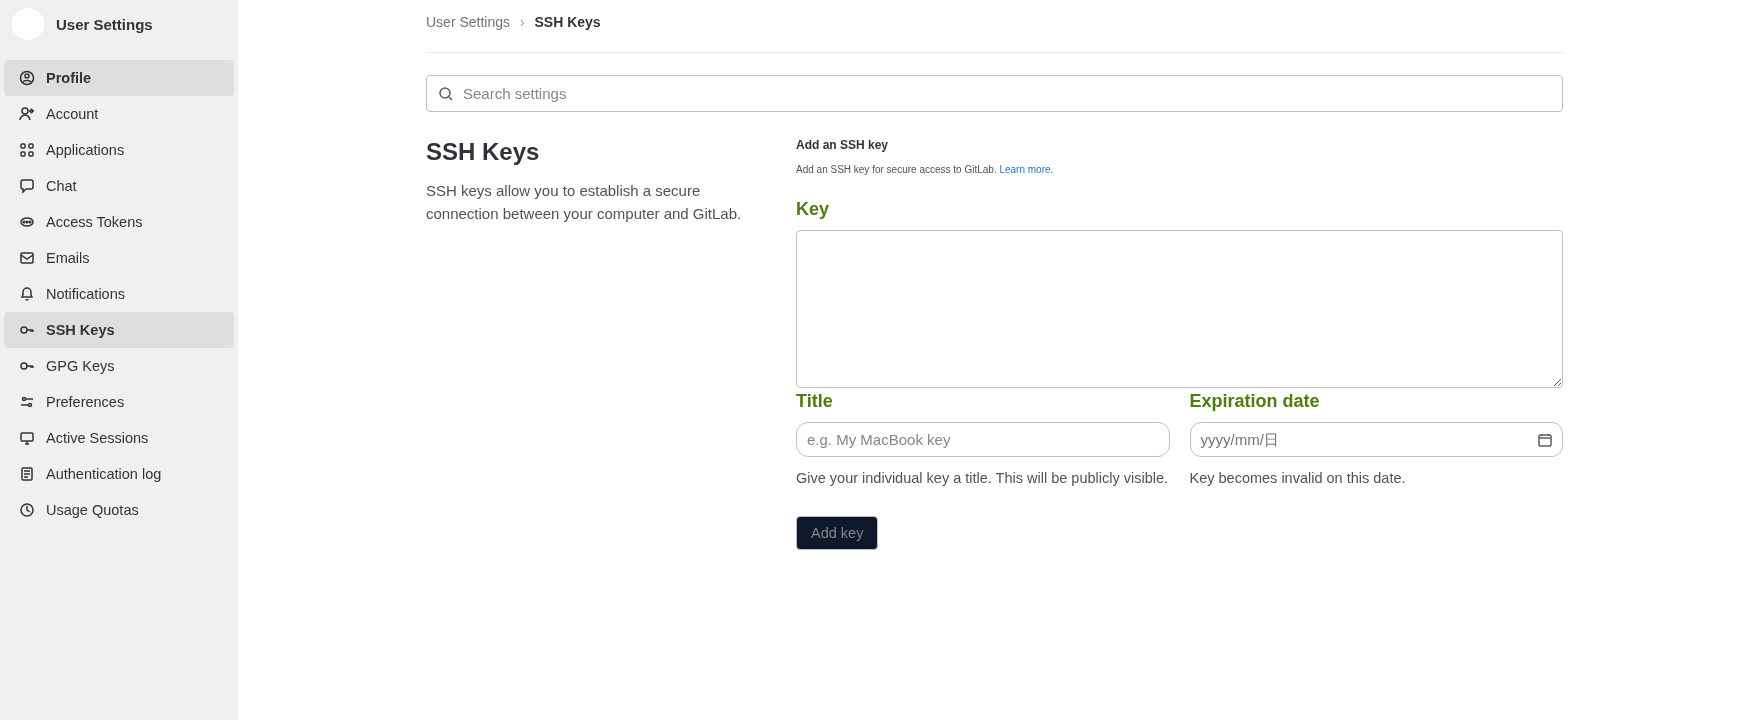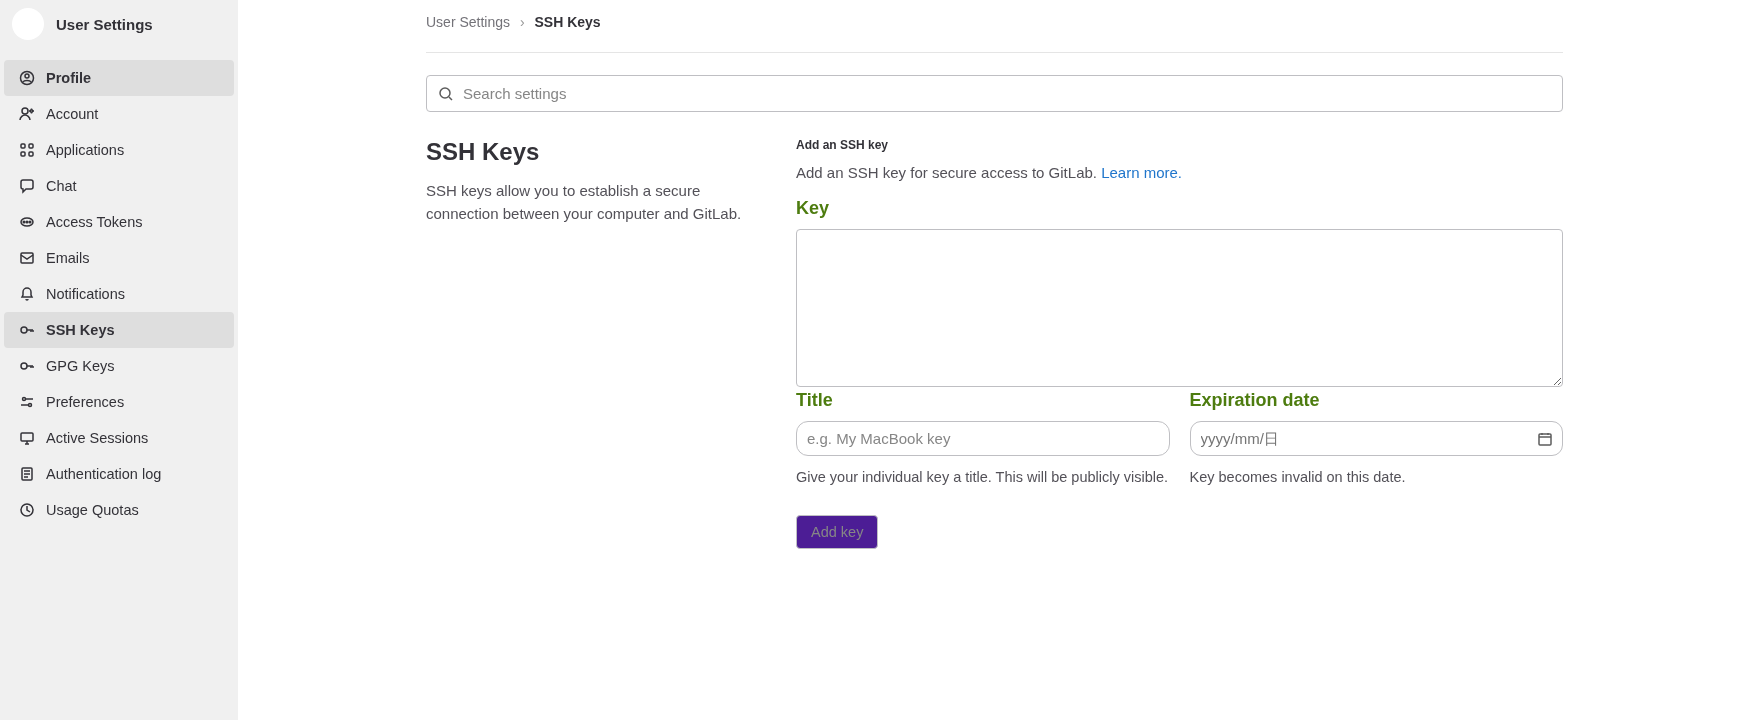--- a/index.html
+++ b/index.html
@@ -132,23 +132,23 @@
     color: #535158;
     line-height: 1.5;
   }
 
   .form-title {
     font-size: 12px;
     font-weight: 700;
     margin-bottom: 12px;
   }
   .form-subdesc {
-    font-size: 15px;
+    font-size: 10px;
     color: #535158;
-    margin-bottom: 17px;
+    margin-bottom: 24px;
   }
   .form-subdesc a { color: #1f75cb; text-decoration: none; }
 
   label.field-label {
     display: block;
     font-size: 18px;
     font-weight: 600;
     color: #4d7c0f;
     margin-bottom: 10px;
   }
@@ -196,21 +196,21 @@
     top: 50%;
     transform: translateY(-50%);
     width: 16px; height: 16px;
   }
   .calendar-icon svg{stroke:#5c5c5c;fill:none;stroke-width:1.5}
 
   .add-key-btn {
     margin-top: 26px;
     padding: 8px 14px;
     border: 1px solid #bfbfc3;
-    background: #4c1d95;
+    background: #0f172a;
     border-radius: 4px;
     font-size: 14.5px;
     color: #868686;
     cursor: pointer;
   }
 </style>
 </head>
 <body>
 
 <div class="sidebar">

